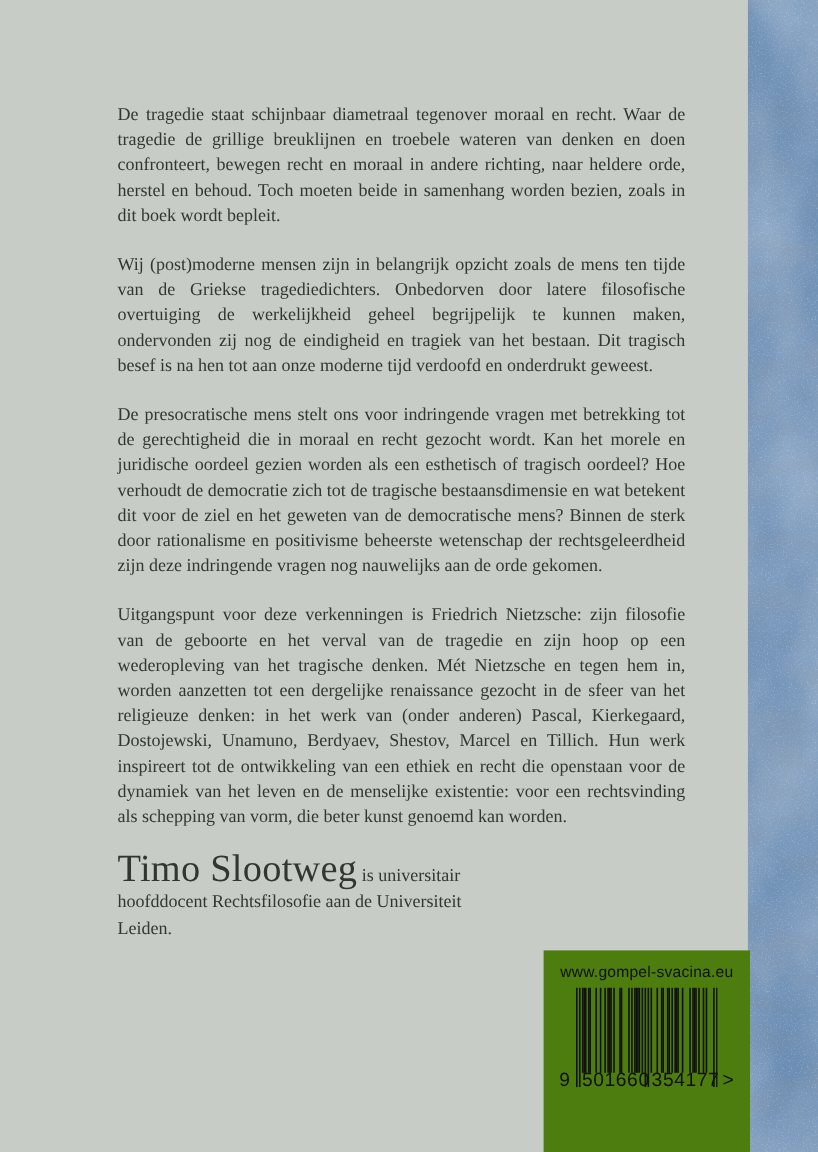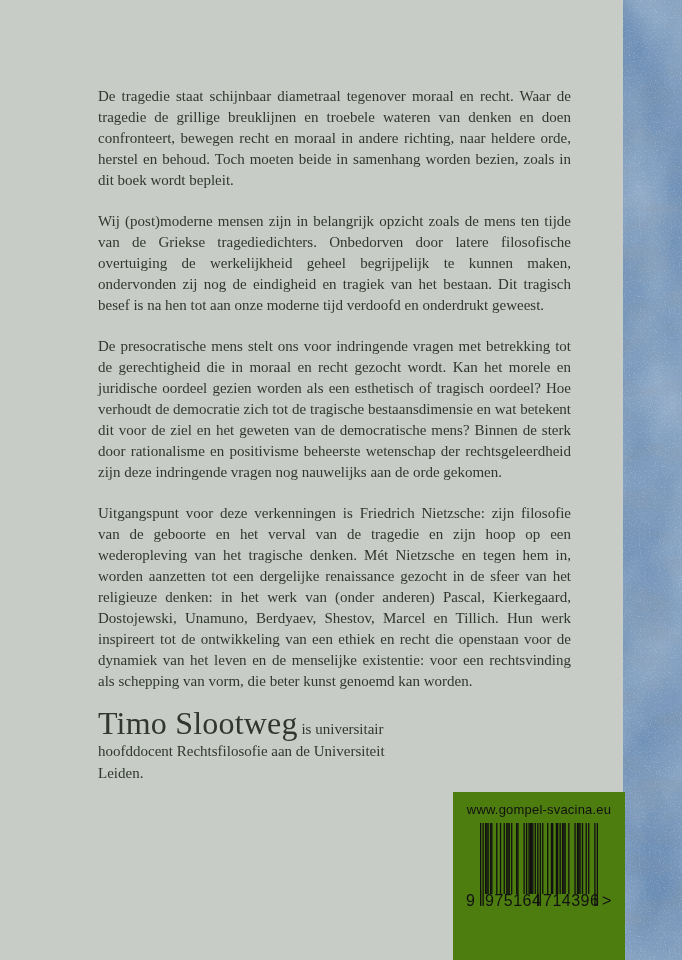--- a/index.html
+++ b/index.html
@@ -143,19 +143,19 @@
           <rect x="78" y="0" width="1.05" height="71" fill="#111111"></rect>
           <rect x="79" y="0" width="1.05" height="71" fill="#111111"></rect>
           <rect x="80" y="0" width="1.05" height="71" fill="#111111"></rect>
           <rect x="82" y="0" width="1.05" height="71" fill="#111111"></rect>
           <rect x="85" y="0" width="1.05" height="71" fill="#111111"></rect>
           <rect x="87" y="0" width="1.05" height="71" fill="#111111"></rect>
           <rect x="92" y="0" width="1.05" height="83" fill="#111111"></rect>
           <rect x="94" y="0" width="1.05" height="83" fill="#111111"></rect>
         </svg>
       <span class="bc-d bc-d9">9</span>
-      <span class="bc-d bc-g1">975164</span>
-      <span class="bc-d bc-g2">714396</span>
+      <span class="bc-d bc-g1">501660</span>
+      <span class="bc-d bc-g2">354177</span>
       <span class="bc-d bc-gt">&gt;</span>
     </div>
   </div>
 
 </div>
 
 </body></html>

